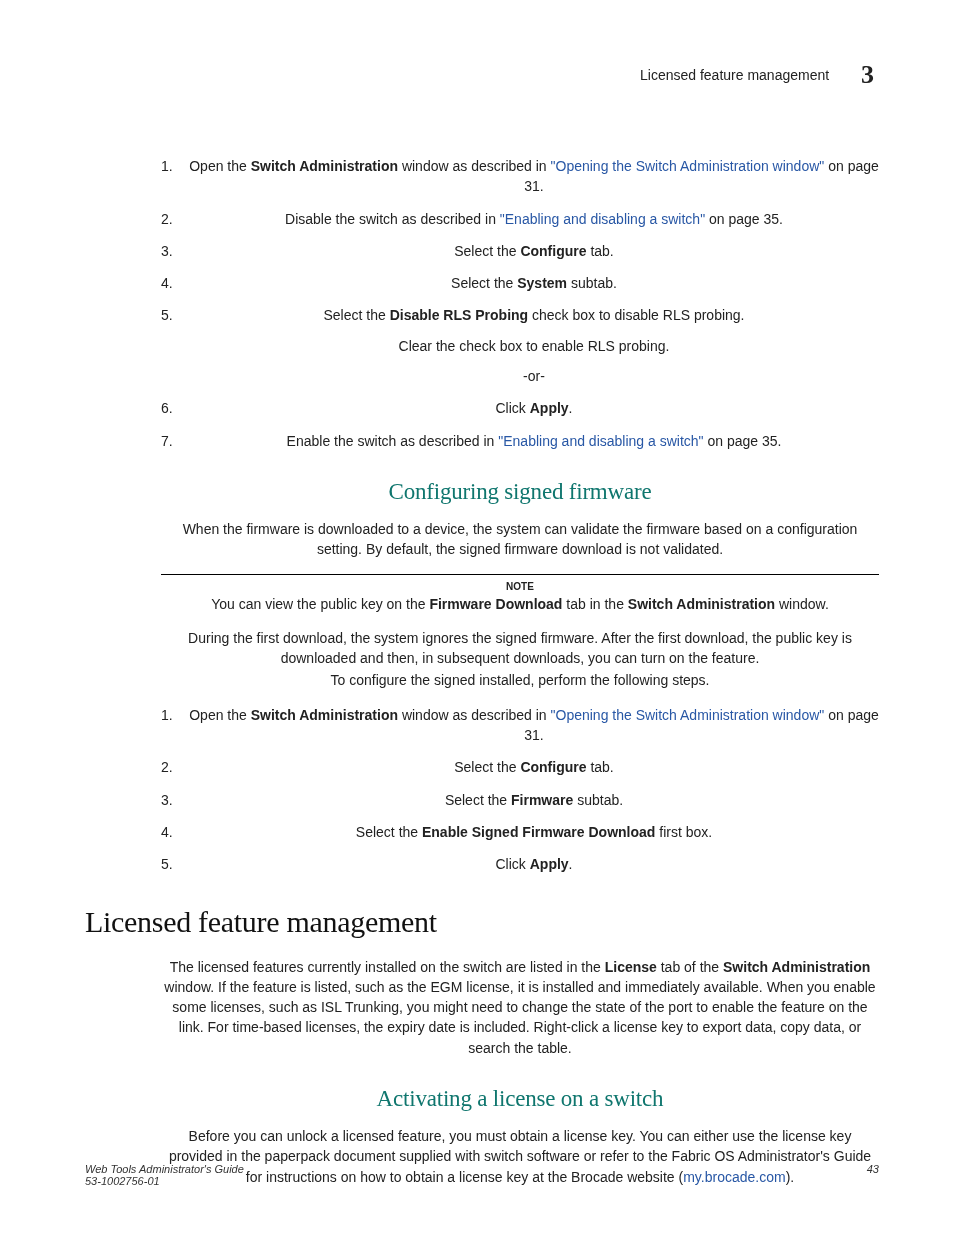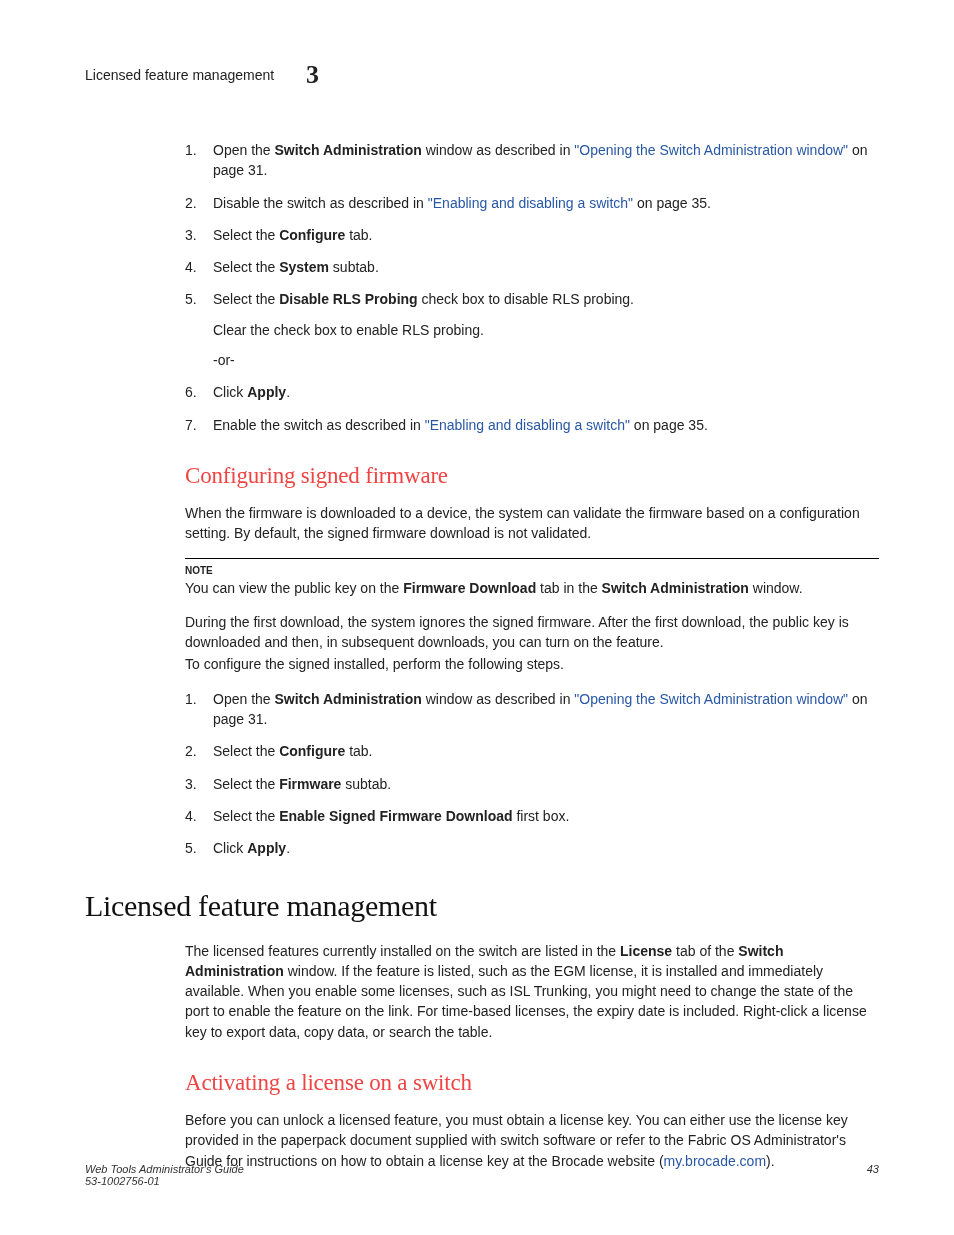--- a/index.html
+++ b/index.html
@@ -11,33 +11,35 @@
     background: #fff;
   }
   .page {
     width: 954px;
     height: 1235px;
     position: relative;
     box-sizing: border-box;
     padding: 60px 75px 40px 85px;
   }
   .header {
+    text-align: right;
     font-size: 14px;
-    margin-bottom: 50px;
+    margin-bottom: 66px;
     padding-right: 5px;
   }
   .header .chapnum {
     font-family: Georgia, 'Times New Roman', serif;
     font-size: 26px;
     font-weight: bold;
     margin-left: 28px;
     vertical-align: -3px;
   }
   .content {
-    margin-left: 100px;
+    margin-left: 76px;
+    text-align: center;
   }
   ol {
     padding-left: 0;
     margin: 0 0 20px 0;
     list-style: none;
     counter-reset: item;
   }
   ol li {
     counter-increment: item;
     position: relative;
@@ -56,21 +58,21 @@
     margin-bottom: 10px;
   }
   .link { color: #2857a5; }
   .bold { font-weight: bold; }
   .italic { }
   h2 {
     font-family: Georgia, 'Times New Roman', serif;
     font-weight: normal;
     font-size: 23px;
     margin: 28px 0 14px 0;
-    color: #ef4444;
+    color: #0f766e;
     letter-spacing: -0.2px;
   }
   h1 {
     font-family: Georgia, 'Times New Roman', serif;
     font-weight: normal;
     font-size: 30px;
     margin: 30px 0 18px 0;
     margin-left: 0;
     color: #111;
     letter-spacing: -0.3px;

